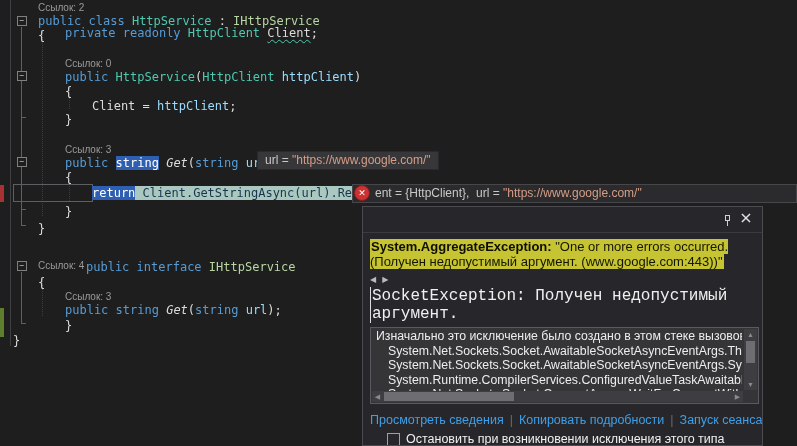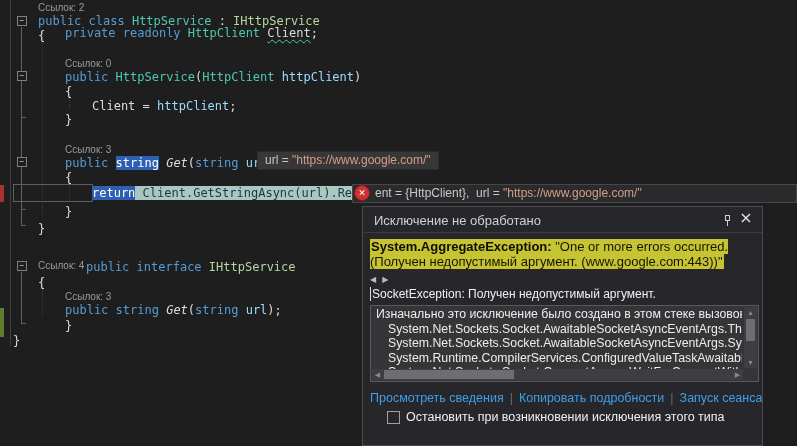--- a/index.html
+++ b/index.html
@@ -56,21 +56,21 @@
   .pin-icon .head { position:absolute; left:3px; top:1px; width:5px; height:6px; border:1px solid #D0D0D0; }
   .pin-icon .stem { position:absolute; left:5px; top:7px; width:1px; height:5px; background:#D0D0D0; }
   .close-icon { position:absolute; right:8px; top:2px; width:16px; height:18px; color:#E0E0E0;
                 font:16px/18px "DejaVu Sans",sans-serif; text-align:center; cursor:pointer; }
   .popup-body { padding:7px 6px 0 7px; }
   .ex-msg { width:388px; font:13px/14.5px "Liberation Sans",sans-serif; }
   .ex-msg .hl { background:#C6C433; color:#161600; padding:0 1px; }
   .ex-msg .typ { font-weight:bold; color:#0E0E00; }
   .nav-row { margin-top:6px; font-size:12.5px; color:#E8E8E8; display:flex; align-items:center; gap:6px; }
   .nav-arrow { color:#BBBBBB; font-size:8px; cursor:pointer; }
-  .inner-ex { margin-top:3px; font-size:12px; color:#F0F0F0; border-left:1px solid #DCDCDC; padding-left:1px; }
+  .inner-ex { margin-top:3px; font-size:16px; color:#F0F0F0; border-left:1px solid #DCDCDC; padding-left:1px;font-family:Liberation Mono, monospace; }
   .stack-box { position:relative; margin-top:4px; width:389px; height:77px;
                border:1px solid #5A5A5E; background:#353538; overflow:hidden;
                font:12.3px/14.5px "Liberation Sans",sans-serif; color:#EDEDED;
                padding:1px 16px 12px 5px; }
   .stack-box .frame { padding-left:12px; white-space:nowrap; overflow:hidden; }
   .stack-box .intro { white-space:nowrap; overflow:hidden; }
   .vscroll { position:absolute; top:1px; right:1px; bottom:13px; width:13px; background:#3E3E42; }
   .vscroll .up,.vscroll .down { position:absolute; left:0; width:13px; height:11px;
        color:#8A8A8A; font-size:7px; line-height:11px; text-align:center; cursor:pointer; }
   .vscroll .up { top:0; } .vscroll .down { bottom:0; }
@@ -142,21 +142,20 @@
     <div class="code-line" style="top: 333px; left: 13px;"><span class="tok-p">}</span></div>
   </div>
 
 <div class="datatip" style="left:257px;top:151px"><span>url = </span><span class="str">"https://www.google.com/"</span></div>
 
 <div class="datatip-bar"><span>ent = {HttpClient},  </span><span>url = </span><span class="str">"https://www.google.com/"</span></div>
 <div class="err-icon">✕</div>
 
 <div class="popup">
   <div class="popup-title-row">
-    <span class="popup-title">Исключение не обработано</span>
     <span class="pin-icon">
         <span class="head"></span>
         <span class="stem"></span>
       </span>
     <span class="close-icon">×</span>
   </div>
   <div class="popup-body">
     <div class="ex-msg"><span class="hl"><span class="typ">System.AggregateException:</span><span> "One or more errors occurred. (Получен недопустимый аргумент. (www.google.com:443))"</span></span></div>
     <div class="nav-row">
       <span class="nav-arrow">◀</span>

